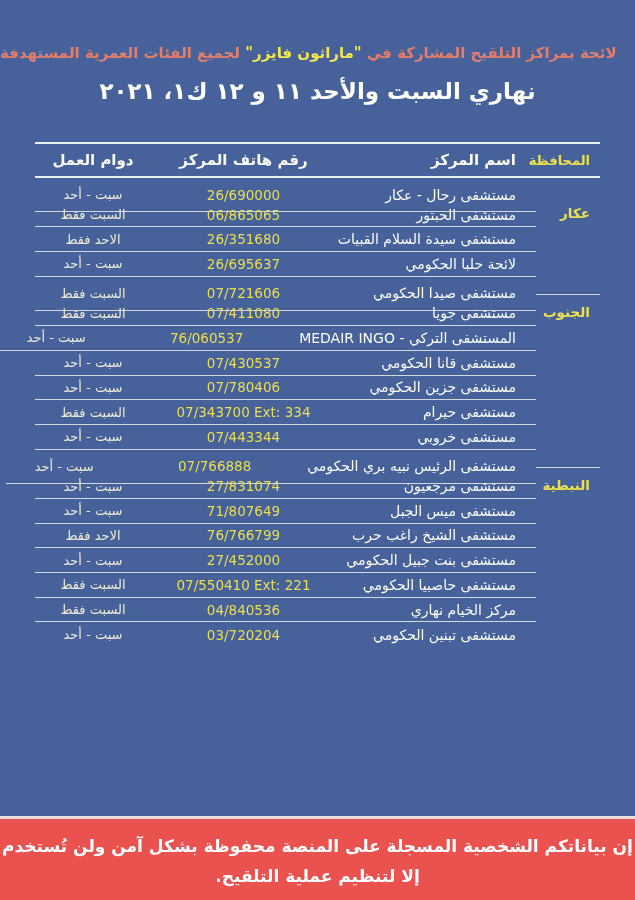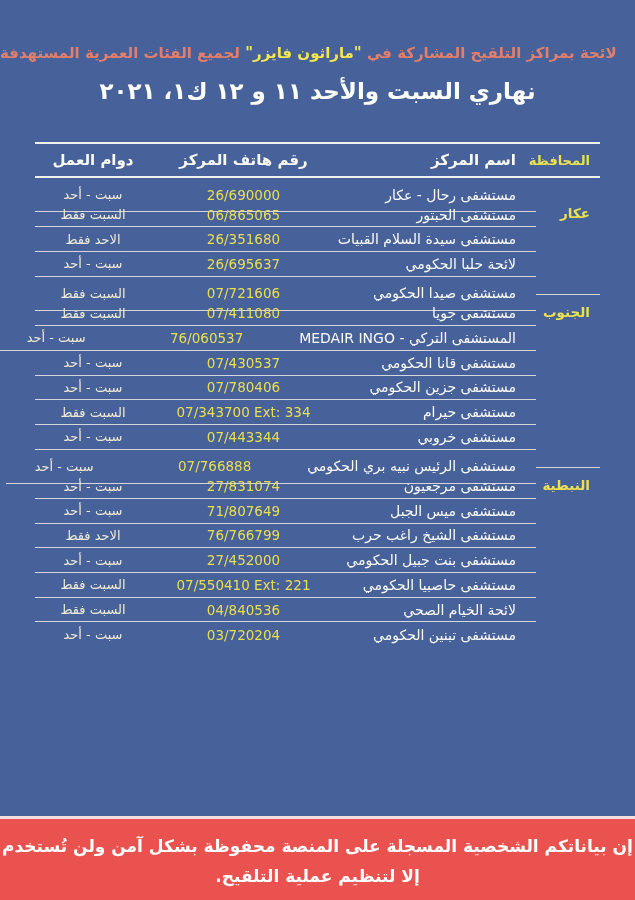--- a/index.html
+++ b/index.html
@@ -195,21 +195,21 @@
         <div class="c-sched">سبت - أحد</div>
       </div>
       <div class="trow">
         <div class="c-gov"></div>
         <div class="c-name">مستشفى حاصبيا الحكومي</div>
         <div class="c-phone">07/550410 Ext: 221</div>
         <div class="c-sched">السبت فقط</div>
       </div>
       <div class="trow">
         <div class="c-gov"></div>
-        <div class="c-name">لائحة الخيام الصحي</div>
+        <div class="c-name">مركز الخيام نهاري</div>
         <div class="c-phone">04/840536</div>
         <div class="c-sched">السبت فقط</div>
       </div>
       <div class="trow last-row">
         <div class="c-gov"></div>
         <div class="c-name">مستشفى تبنين الحكومي</div>
         <div class="c-phone">03/720204</div>
         <div class="c-sched">سبت - أحد</div>
       </div>
     </div>

